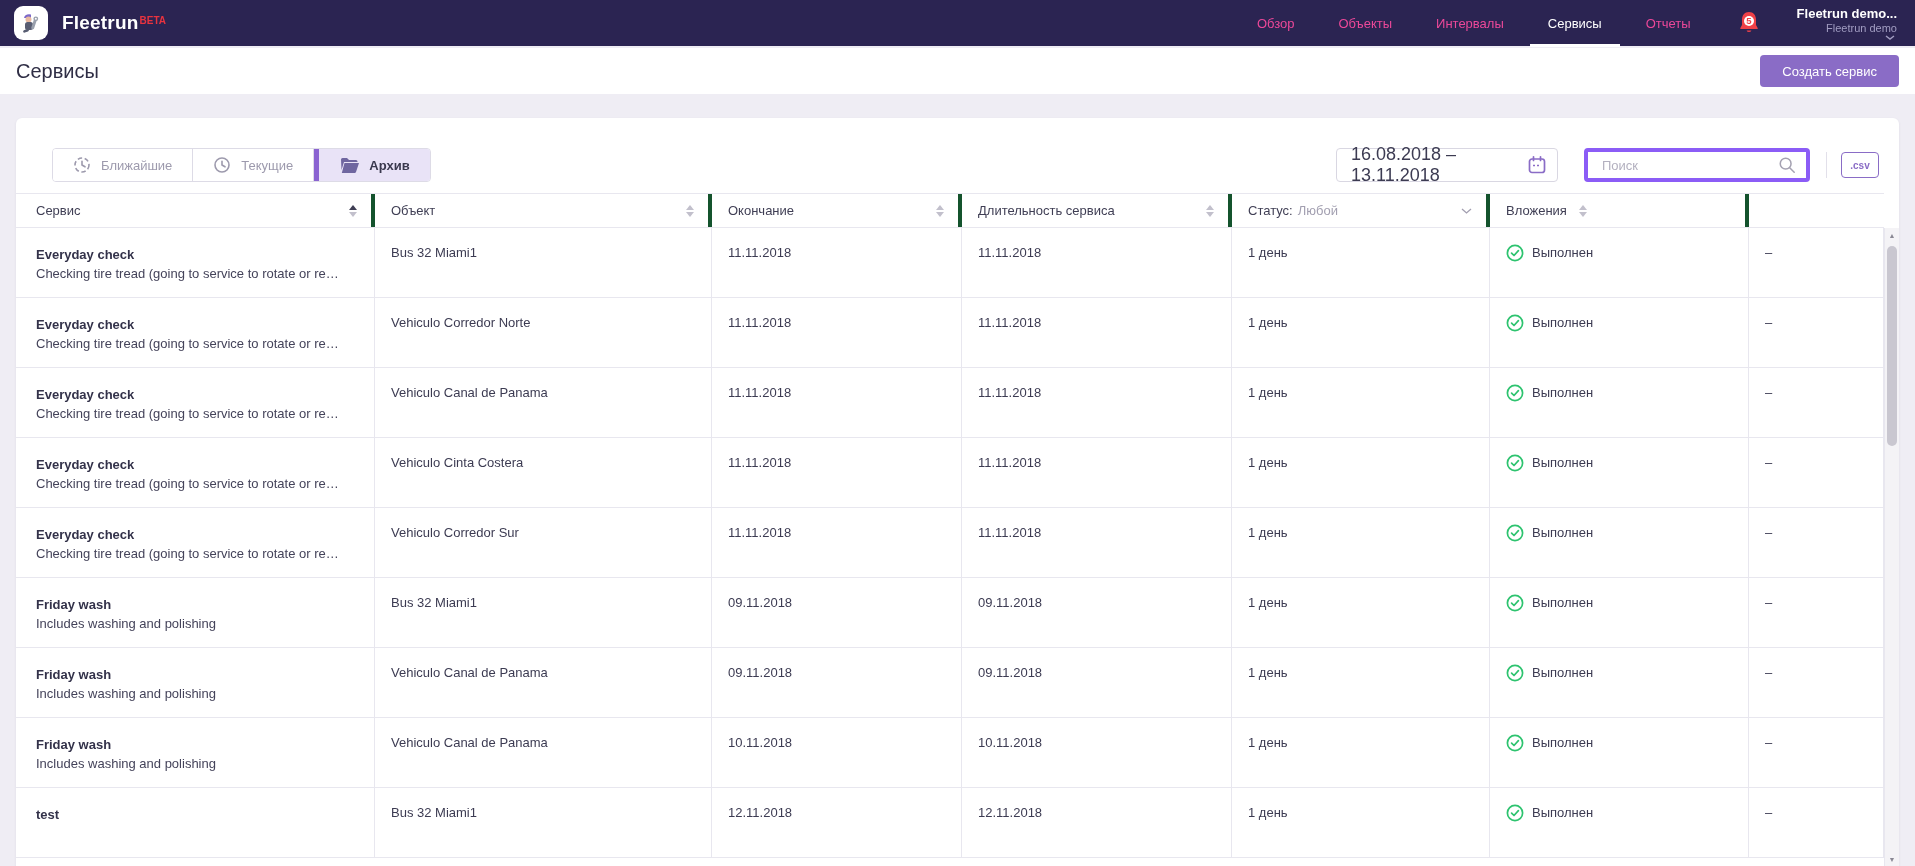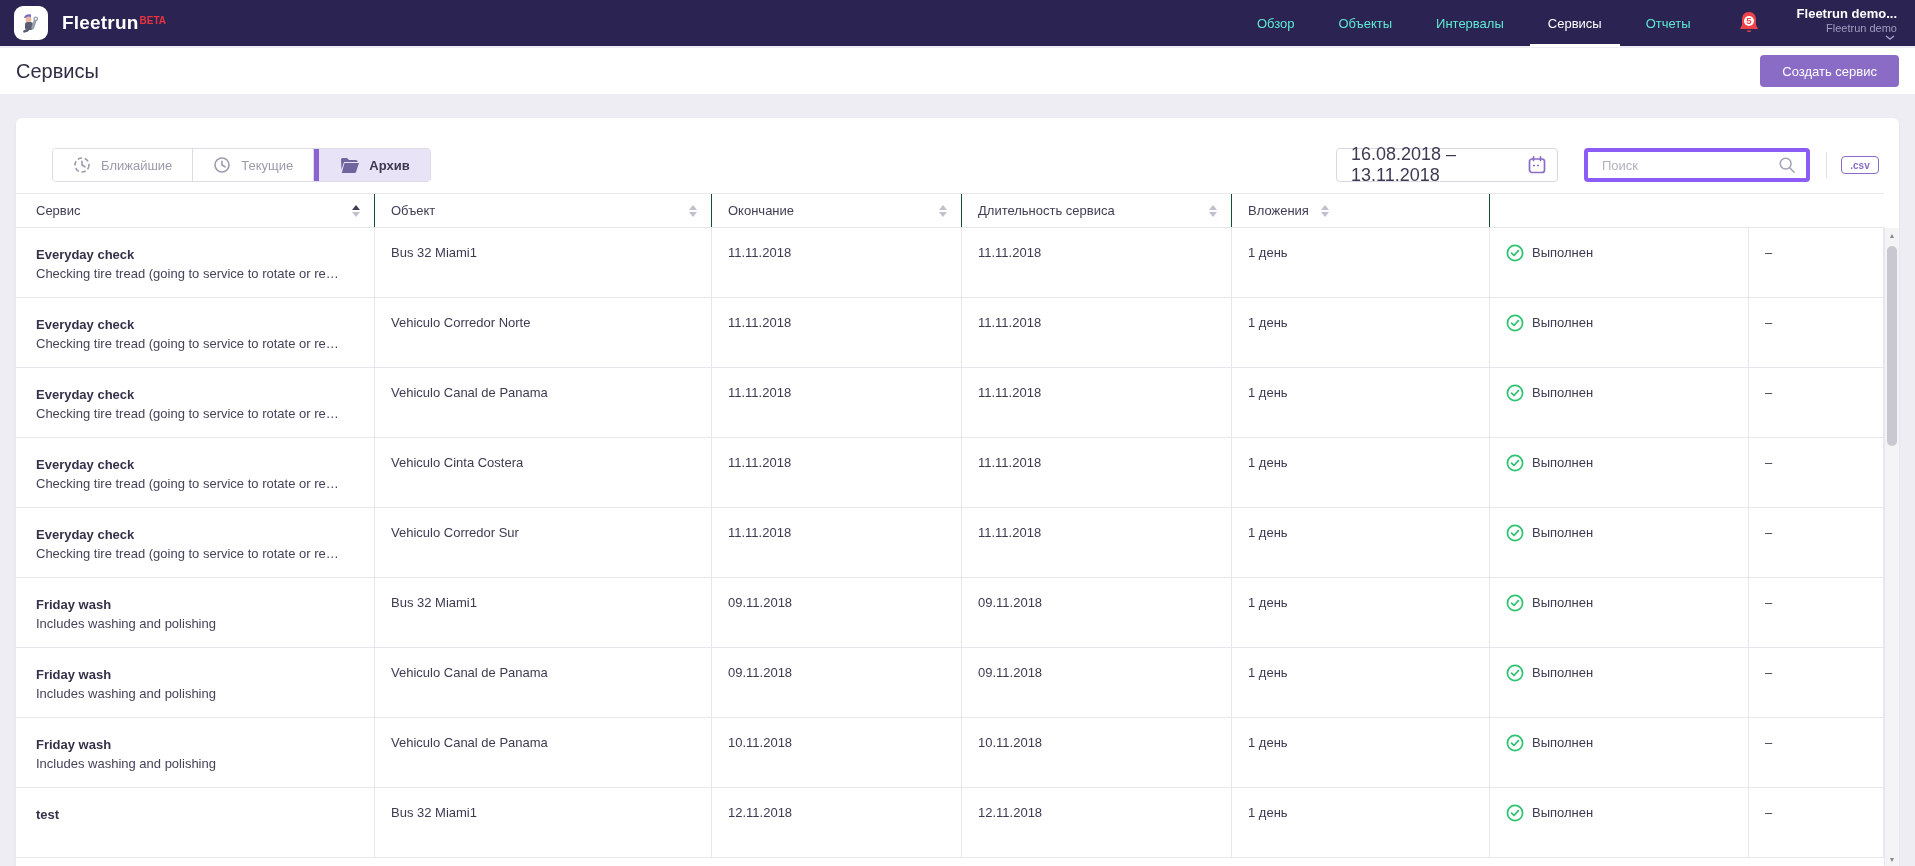--- a/index.html
+++ b/index.html
@@ -16,21 +16,21 @@
   }
   .brand { display:flex; align-items:center; gap:14px; }
   .brand-mark {
     width:34px; height:34px; background:#fff; border-radius:9px;
     display:flex; align-items:center; justify-content:center;
   }
   .brand-name { color:#fff; font-size:19px; font-weight:bold; letter-spacing:.2px; }
   .brand-beta { color:#e8333f; font-size:10px; font-weight:bold; vertical-align:super; margin-left:1px; }
   .nav-items { margin-left:auto; display:flex; align-items:center; height:48px; }
   .nav-item {
-    color:#5eead4; font-size:13px; padding:0 22px; height:48px;
+    color:#ec4899; font-size:13px; padding:0 22px; height:48px;
     display:flex; align-items:center; cursor:pointer; position:relative; white-space:nowrap;
   }
   .nav-item.active { color:#fff; }
   .nav-item.active::after {
     content:""; position:absolute; left:4px; right:4px; bottom:0; height:3px; background:#fff;
   }
   .nav-bell { position:relative; padding:0 24px; height:48px; display:flex; align-items:center; cursor:pointer; }
   .user-box { text-align:right; margin-left:12px; line-height:14px; cursor:pointer; padding-right:4px; }
   .user-name { color:#fff; font-size:13px; font-weight:bold; white-space:nowrap; }
   .user-account { color:#a29dc2; font-size:11px; white-space:nowrap; }
@@ -76,35 +76,35 @@
   .search-box {
     width:226px; height:34px; border:4px solid #8b5cf6; border-radius:4px;
     display:flex; align-items:center; padding:0 10px 0 14px; margin-left:26px; background:#fff;
   }
   .search-box input {
     border:none; outline:none; flex:1; font-size:13px; font-family:inherit; color:#3c3b52; background:transparent;
   }
   .search-box input::placeholder { color:#b3b0bf; }
   .v-divider { width:1px; height:26px; background:#e2e0ea; margin:0 14px 0 16px; }
   .csv-btn {
-    width:38px; height:18px; border:1px solid #8a6cc6; border-radius:4px; background:#fff;
+    width:38px; height:26px; border:1px solid #8a6cc6; border-radius:4px; background:#fff;
     color:#8a6cc6; font-size:10px; font-weight:bold; cursor:pointer; font-family:inherit;
   }
 
   
   .thead, .trow {
     display:grid;
     grid-template-columns:359px 337px 250px 270px 258px 259px 135px;
   }
   .thead {
     position:absolute; top:75px; left:0; width:1868px; height:35px;
     border-top:1px solid #e8e7ef; border-bottom:1px solid #e8e7ef;
   }
   .th {
-    display:flex; align-items:center; border-right:1px solid #14532d;
+    display:flex; align-items:center; border-right:4px solid #14532d;
     padding:0 14px 0 16px; color:#3f3e54; font-size:13px; cursor:pointer; white-space:nowrap;
   }
   .th:first-child { padding-left:20px; }
   .th .spacer { flex:1; }
   .th .muted { color:#a29fb0; margin-left:5px; }
   .sort { display:flex; flex-direction:column; gap:2px; margin-left:12px; }
   .sort .up   { width:0; height:0; border-left:4px solid transparent; border-right:4px solid transparent; border-bottom:5px solid #c2c0cc; }
   .sort .down { width:0; height:0; border-left:4px solid transparent; border-right:4px solid transparent; border-top:5px solid #c2c0cc; }
   .sort.asc .up { border-bottom-color:#3f3e54; }
 
@@ -258,20 +258,28 @@
     </div>
     <div class="th">
       <span>Длительность сервиса</span>
         <span class="spacer"></span>
       <span class="sort">
           <span class="up"></span>
           <span class="down"></span>
         </span>
     </div>
     <div class="th">
+      <span>Статус:</span>
+      <span class="muted">Любой</span>
+      <span class="spacer"></span>
+      <svg width="11" height="6" viewBox="0 0 11 6">
+          <polyline points="1,1 5.5,5 10,1" fill="none" stroke="#a29fb0" stroke-width="1.3"></polyline>
+        </svg>
+    </div>
+    <div class="th">
       <span>Вложения</span>
       <span class="sort">
           <span class="up"></span>
           <span class="down"></span>
         </span>
     </div>
   </div>
 
   <div class="tbody">
   <div class="trow">

